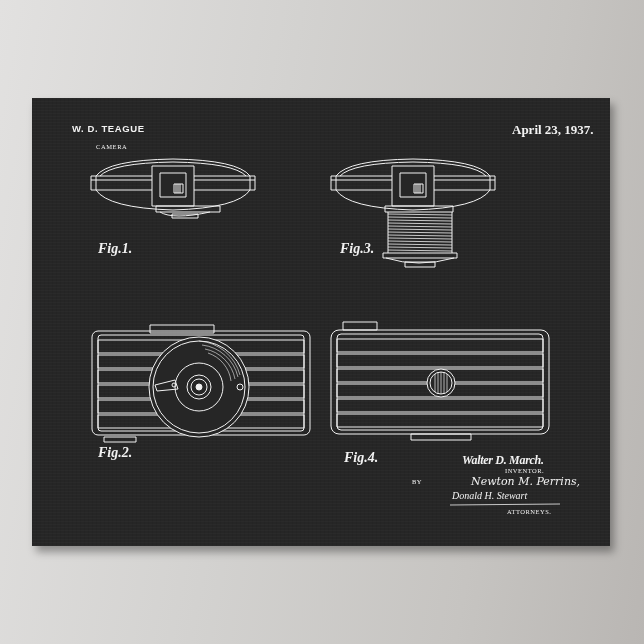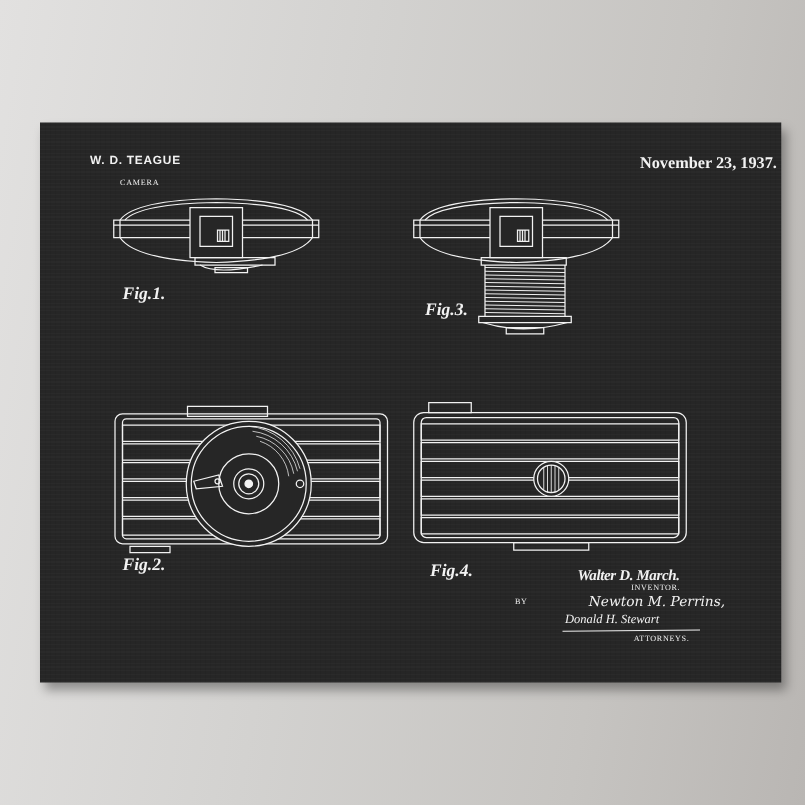--- a/index.html
+++ b/index.html
@@ -9,21 +9,20 @@
     font-family: "Liberation Serif", serif;
   }
   .poster {
     position: absolute; left: 32px; top: 98px; width: 578px; height: 448px;
     background: #262626;
     background-image:
       repeating-linear-gradient(0deg, rgba(255,255,255,0.018) 0px, rgba(255,255,255,0.018) 1px, transparent 1px, transparent 3px),
       repeating-linear-gradient(90deg, rgba(0,0,0,0.05) 0px, rgba(0,0,0,0.05) 1px, transparent 1px, transparent 4px);
     box-shadow: 4px 6px 8px rgba(0,0,0,0.35);
     color: #f2f2f2;
-    padding-left: 15px;
   }
   .abs { position: absolute; }
   .inventor-name { left: 40px; top: 25px; font-family: "Liberation Sans", sans-serif; font-size: 9.5px; font-weight: bold; letter-spacing: 0.6px; }
   .subject { left: 64px; top: 45px; font-size: 6.5px; letter-spacing: 0.6px; }
   .date { left: 480px; top: 24px; font-size: 13px; font-weight: bold; }
   .fig-label { font-style: italic; font-weight: bold; font-size: 14px; font-family: "Liberation Serif", serif; }
   .by { left: 380px; top: 380px; font-size: 6.5px; letter-spacing: 0.5px; }
   .sig-teague { left: 430px; top: 355px; font-size: 12px; font-weight: bold; font-style: italic; letter-spacing: -0.3px; }
   .inventor-role { left: 473px; top: 369px; font-size: 6.5px; letter-spacing: 0.5px; }
   .sig-attorney1 { left: 439px; top: 377px; font-size: 11px; font-style: italic; font-family: "DejaVu Serif", serif; }
@@ -32,38 +31,38 @@
   svg { position: absolute; overflow: visible; }
   svg * { vector-effect: non-scaling-stroke; }
 </style>
 </head>
 <body>
 
 <div class="poster">
 
   <div class="abs inventor-name">W. D. TEAGUE</div>
   <div class="abs subject">CAMERA</div>
-  <div class="abs date">November 23, 1937.</div>
+  <div class="abs date">April 23, 1937.</div>
 
   <svg style="left:56px;top:60px;" width="170" height="60" viewBox="0 0 170 60" fill="none" stroke="#f2f2f2" stroke-width="1">
     <path d="M8,18 Q20,2 85,1 Q150,2 162,18 L162,32 Q150,50 85,52 Q20,50 8,32 Z"></path>
     <path d="M12,18 Q24,5 85,4 Q146,5 158,18"></path>
     <rect x="3" y="18" width="164" height="14"></rect>
     <line x1="3" y1="22" x2="167" y2="22"></line>
     <rect x="64" y="8" width="42" height="40" fill="#262626"></rect>
     <rect x="72" y="15" width="26" height="24"></rect>
     <rect x="86" y="26" width="9" height="9"></rect>
     <line x1="88" y1="26" x2="88" y2="35"></line>
       <line x1="90" y1="26" x2="90" y2="35"></line>
       <line x1="92" y1="26" x2="92" y2="35"></line>
     <rect x="68" y="48" width="64" height="6"></rect>
     <path d="M72,54 Q85,62 122,54"></path>
     <rect x="84" y="56" width="26" height="4"></rect>
   </svg>
-  <div class="abs fig-label" style="left:66px;top:130px;">Fig.1.</div>
+  <div class="abs fig-label" style="left:66px;top:143px;">Fig.1.</div>
 
   <svg style="left:296px;top:60px;" width="170" height="120" viewBox="0 0 170 120" fill="none" stroke="#f2f2f2" stroke-width="1">
     <path d="M8,18 Q20,2 85,1 Q150,2 162,18 L162,32 Q150,50 85,52 Q20,50 8,32 Z"></path>
     <path d="M12,18 Q24,5 85,4 Q146,5 158,18"></path>
     <rect x="3" y="18" width="164" height="14"></rect>
     <line x1="3" y1="22" x2="167" y2="22"></line>
     <rect x="64" y="8" width="42" height="40" fill="#262626"></rect>
     <rect x="72" y="15" width="26" height="24"></rect>
     <rect x="86" y="26" width="9" height="9"></rect>
     <line x1="88" y1="26" x2="88" y2="35"></line>

